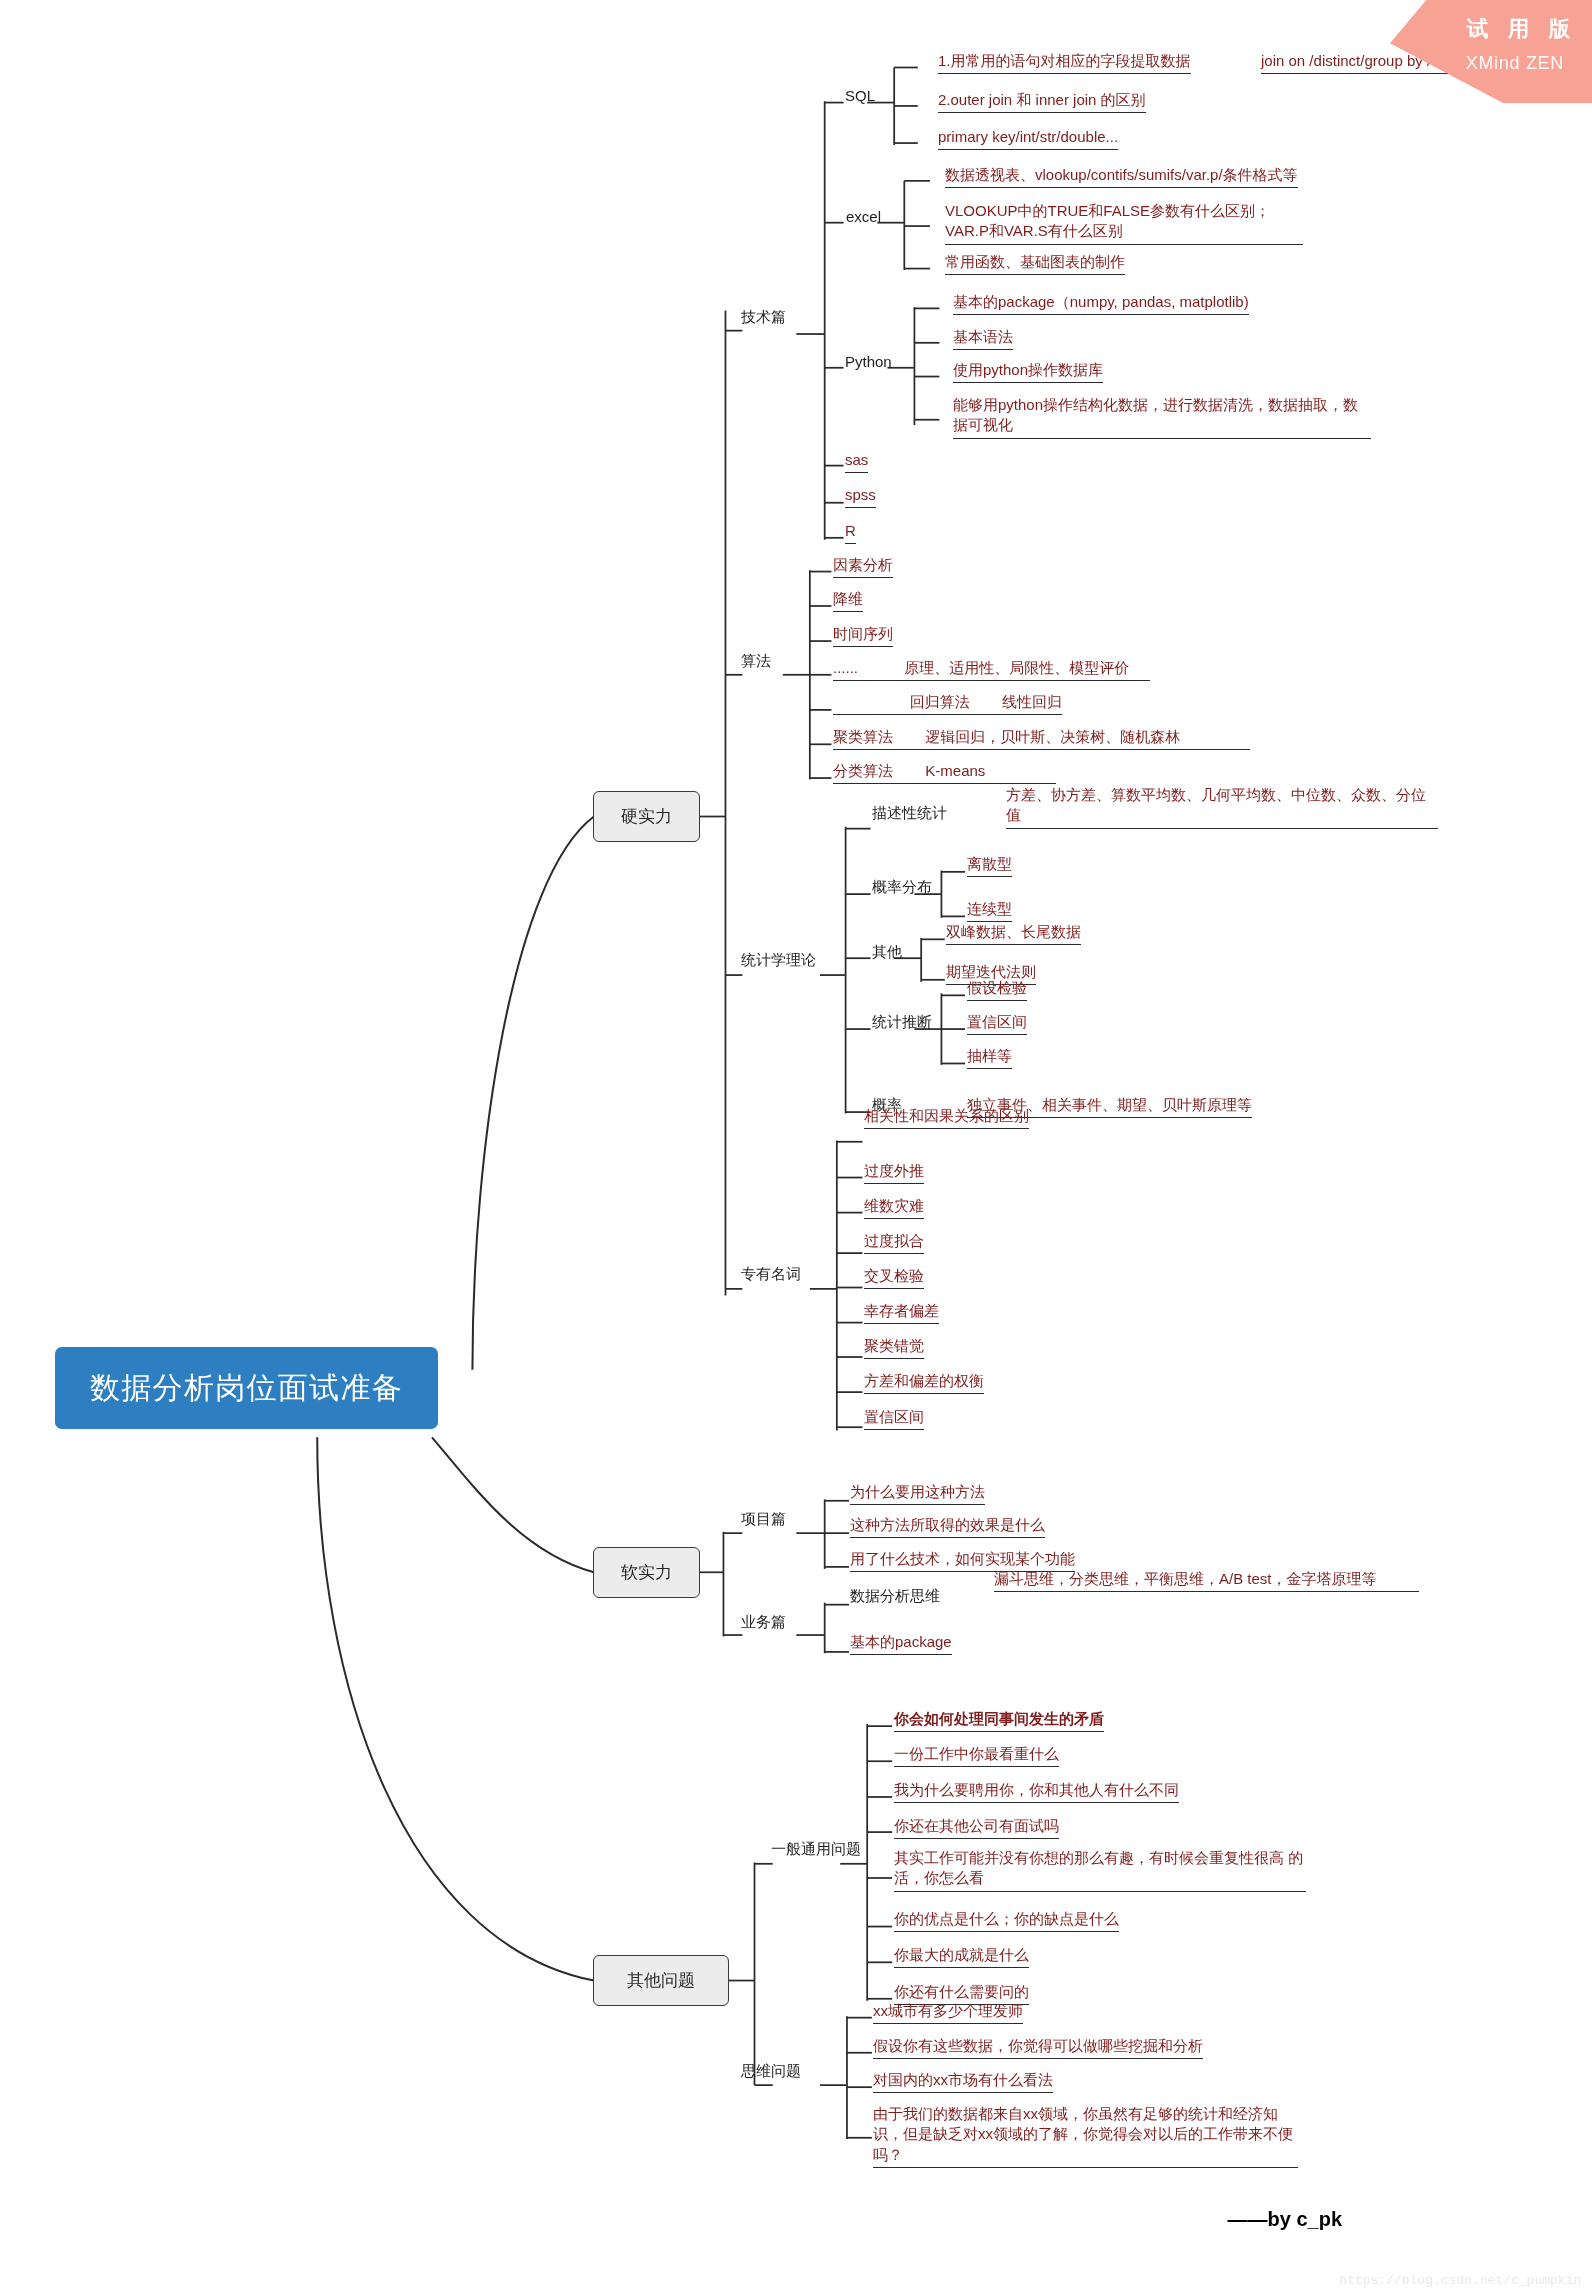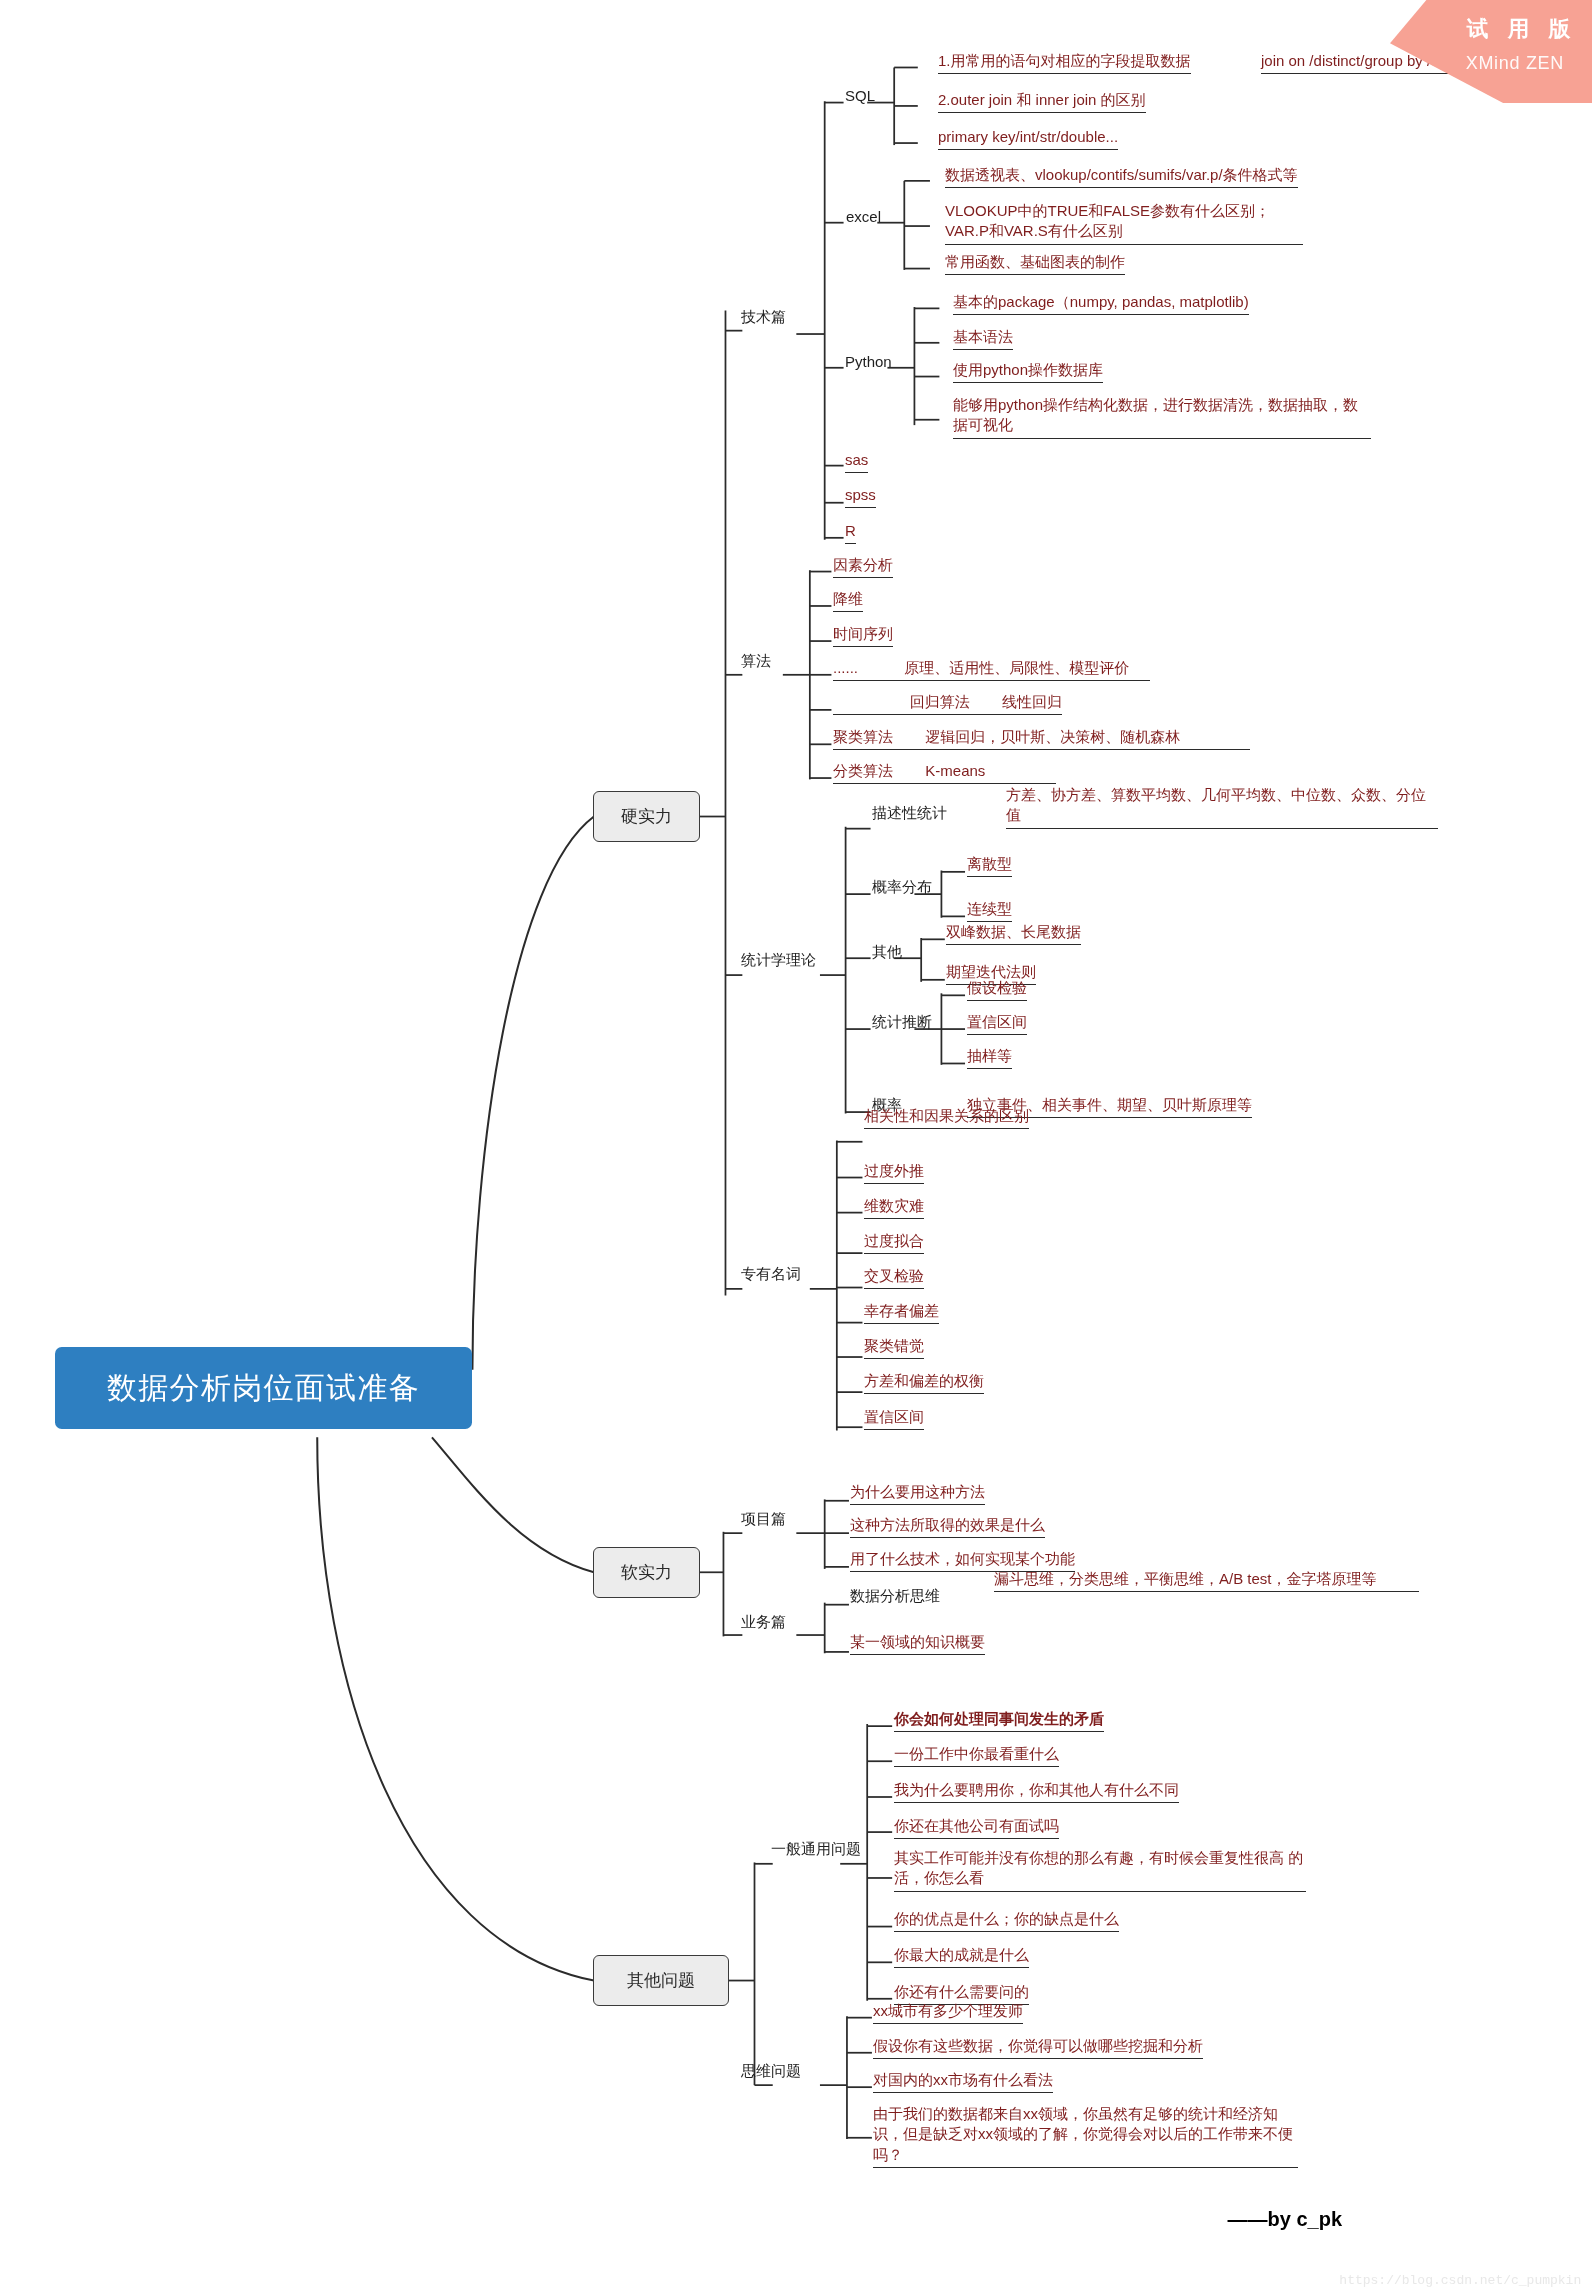--- a/index.html
+++ b/index.html
@@ -259,21 +259,21 @@
 
       <path d="M 1215 3090 H 1255"></path>
       <path d="M 1255 2988 V 3170"></path>
       <path d="M 1255 2990 H 1292"></path>
       <path d="M 1255 3042 H 1292"></path>
       <path d="M 1255 3093 H 1292"></path>
       <path d="M 1255 3168 H 1292"></path>
     </g>
   </svg>
 
-  <div class="root-node" style="left:55px; top:1347px; width:417px; height:82px;">
+  <div class="root-node" style="left:55px; top:1347px; width:383px; height:82px;">
     <span>数据分析岗位面试准备</span>
   </div>
 
   <div class="branch-node" style="left:593px; top:791px; width:107px; height:51px;">
     <span>硬实力</span>
   </div>
   <div class="branch-node" style="left:593px; top:1547px; width:107px; height:51px;">
     <span>软实力</span>
   </div>
   <div class="branch-node" style="left:593px; top:1955px; width:136px; height:51px;">
@@ -363,21 +363,21 @@
   <div class="leaf thin" style="left:864px; top:1407px;">置信区间</div>
 
   <div class="topic" style="left:741px; top:1509px;">项目篇</div>
   <div class="leaf thin" style="left:850px; top:1482px;">为什么要用这种方法</div>
   <div class="leaf thin" style="left:850px; top:1515px;">这种方法所取得的效果是什么</div>
   <div class="leaf thin" style="left:850px; top:1549px;">用了什么技术，如何实现某个功能</div>
 
   <div class="topic" style="left:741px; top:1612px;">业务篇</div>
   <div class="topic" style="left:850px; top:1586px;">数据分析思维</div>
   <div class="leaf wrap" style="left:994px; top:1569px; width:425px;">漏斗思维，分类思维，平衡思维，A/B test，金字塔原理等</div>
-  <div class="leaf thin" style="left:850px; top:1632px;">某一领域的知识概要</div>
+  <div class="leaf thin" style="left:850px; top:1632px;">基本的package</div>
 
   <div class="topic" style="left:771px; top:1839px;">一般通用问题</div>
 
   <div class="leaf thin" style="left:894px; top:1709px;font-weight:bold;">你会如何处理同事间发生的矛盾</div>
   <div class="leaf thin" style="left:894px; top:1744px;">一份工作中你最看重什么</div>
   <div class="leaf thin" style="left:894px; top:1780px;">我为什么要聘用你，你和其他人有什么不同</div>
   <div class="leaf thin" style="left:894px; top:1816px;">你还在其他公司有面试吗</div>
   <div class="leaf thin wrap" style="left:894px; top:1848px; width:412px;">其实工作可能并没有你想的那么有趣，有时候会重复性很高 的活，你怎么看</div>
   <div class="leaf thin" style="left:894px; top:1909px;">你的优点是什么；你的缺点是什么</div>
   <div class="leaf thin" style="left:894px; top:1945px;">你最大的成就是什么</div>

